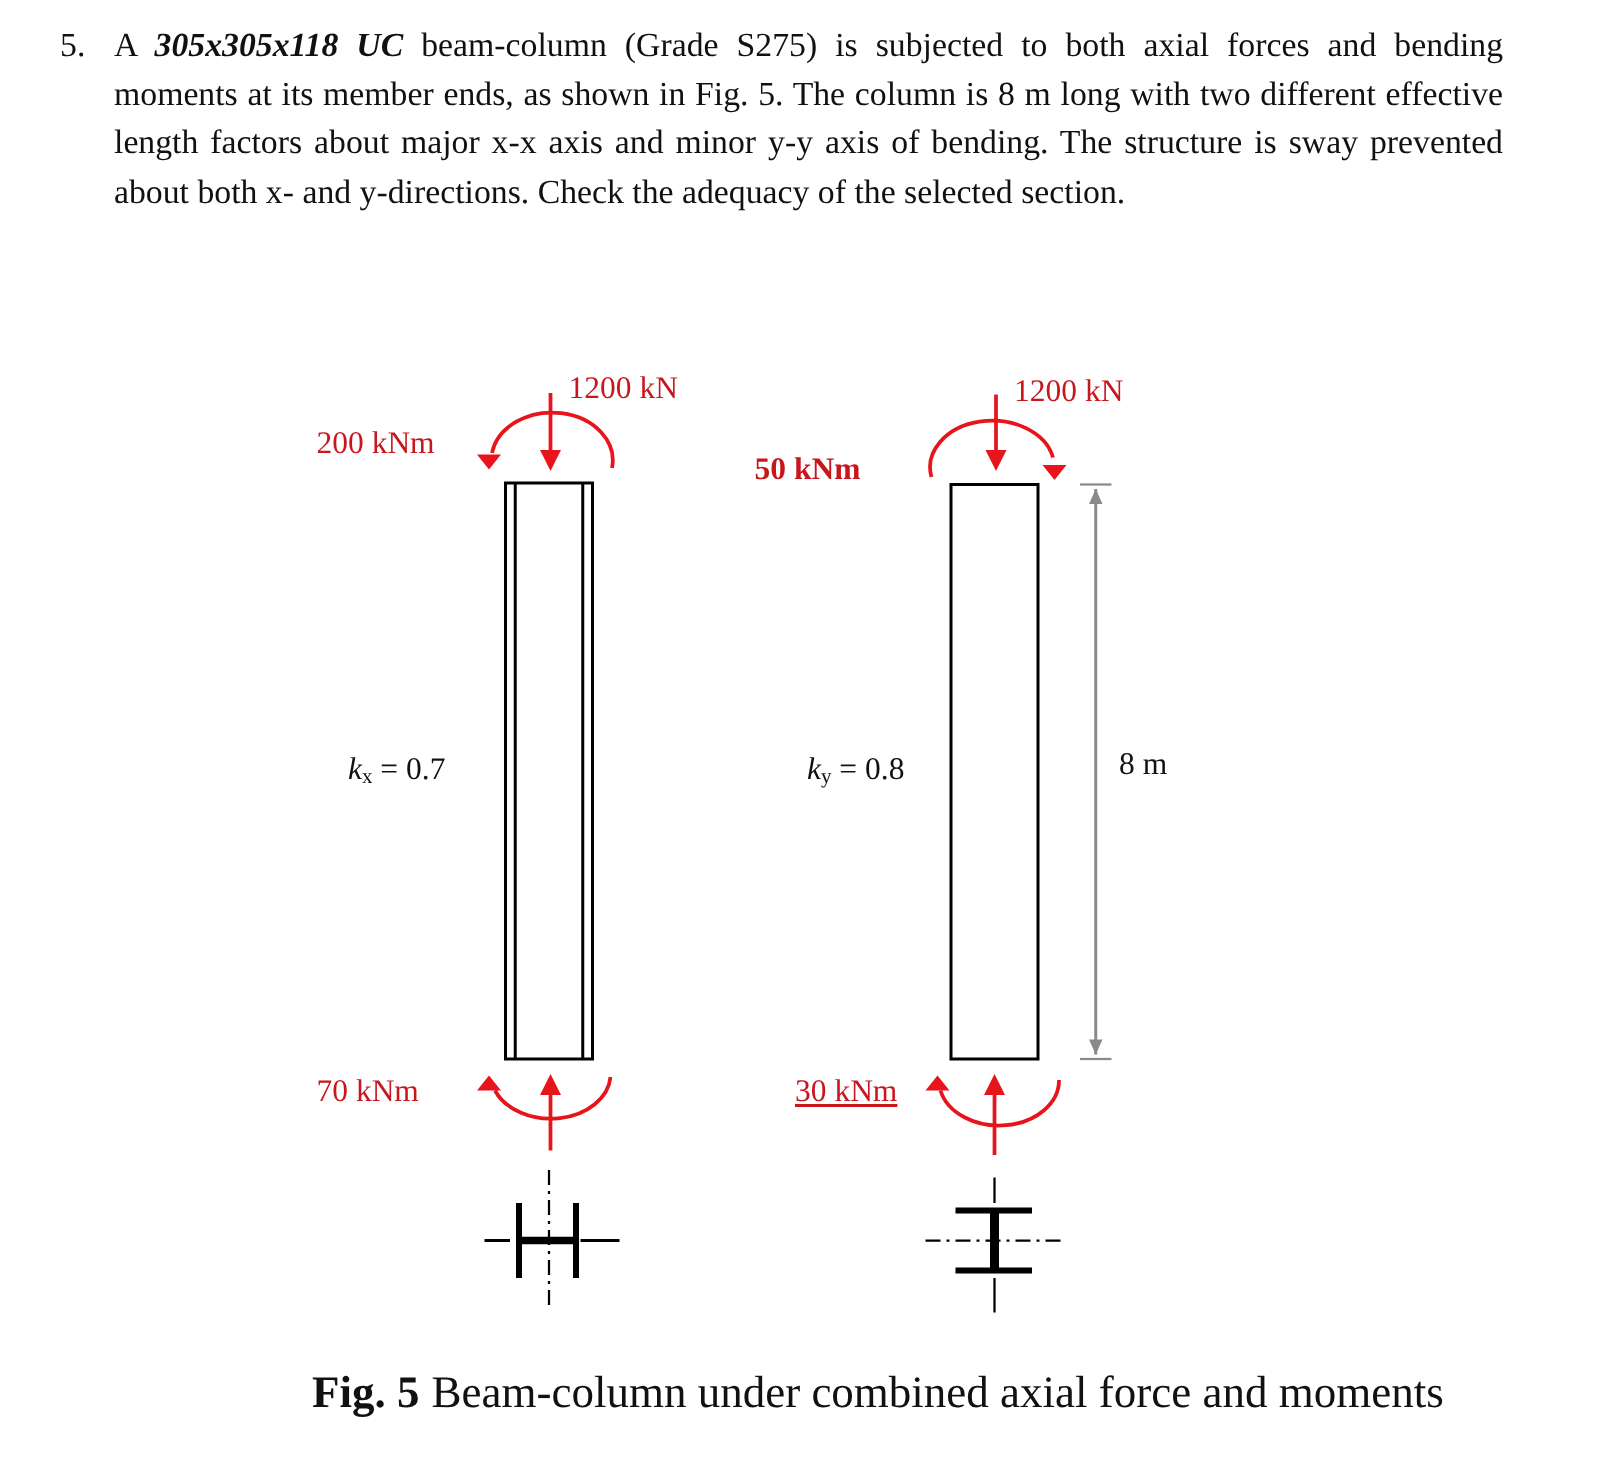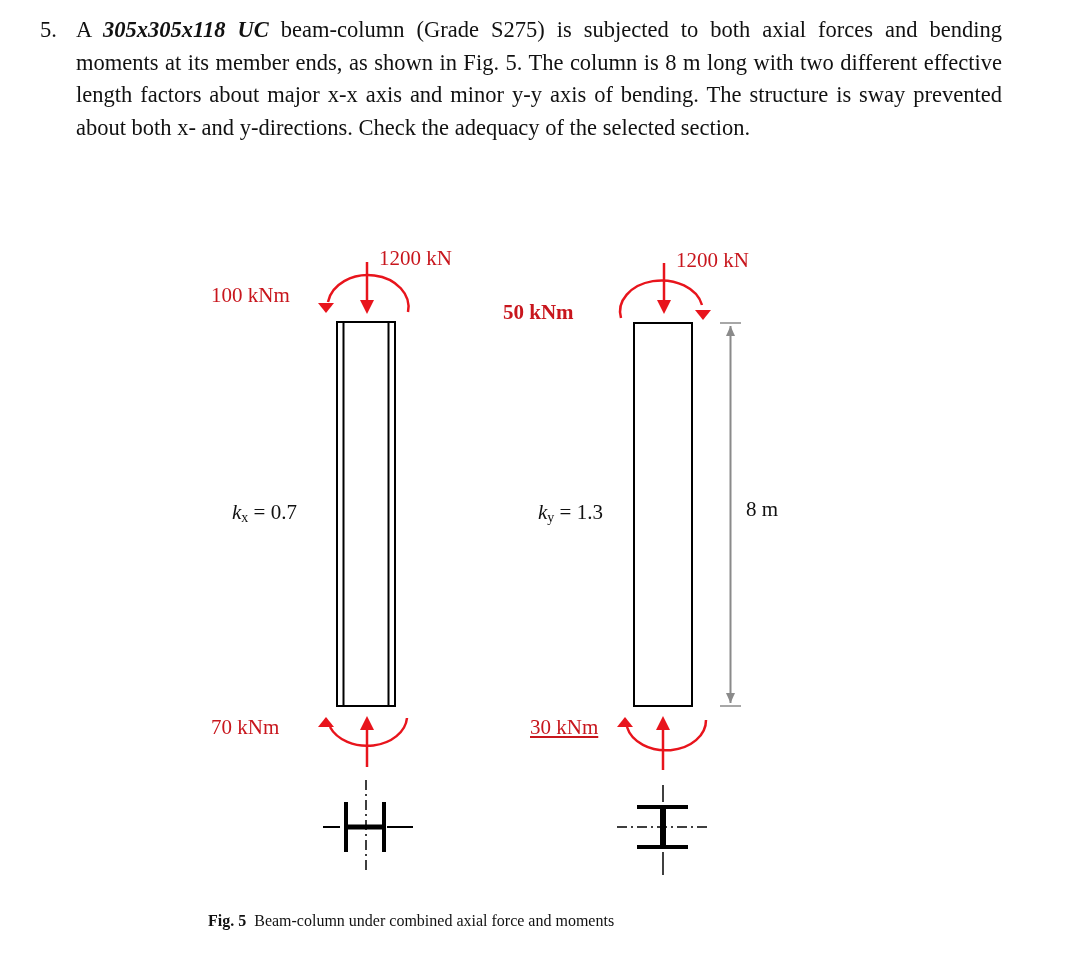--- a/index.html
+++ b/index.html
@@ -8,21 +8,21 @@
     .question { position: absolute; left: 40px; top: 14px; width: 962px; font-size: 22.5px; line-height: 32.6px; }
     .q-num { position: absolute; left: 0; top: 0; }
     .q-body { margin-left: 36px; text-align: justify; text-align-last: left; }
     .q-body b { font-weight: bold; font-style: italic; }
     .fig { position: absolute; left: 0; top: 0; width: 1080px; height: 974px; }
     .lbl { position: absolute; font-size: 21px; white-space: nowrap; }
     .red { color: #c8161d; }
     .blk { color: #111; }
     .k-lbl i { font-style: italic; }
     .k-lbl sub { font-size: 14px; vertical-align: -3px; }
-    .caption { position: absolute; left: 208px; top: 912px; font-size: 16px; white-space: nowrap; }
+    .caption { position: absolute; left: 208px; top: 912px; font-size: 30px; white-space: nowrap; }
     .caption b { font-weight: bold; margin-right: 8px; }
   </style>
 </head>
 <body>
 
 <div class="question">
   <span class="q-num">5.</span>
   <div class="q-body"><span>A </span><b>305x305x118 UC</b><span> beam-column (Grade S275) is subjected to both axial forces and bending moments at its member ends, as shown in Fig. 5. The column is 8 m long with two different effective length factors about major x-x axis and minor y-y axis of bending. The structure is sway prevented about both x- and y-directions. Check the adequacy of the selected section.</span></div>
 </div>
 
@@ -105,26 +105,26 @@
       <line x1="720" y1="323" x2="741" y2="323" stroke="#8a8a8a" stroke-width="1.5"></line>
       <line x1="720" y1="706" x2="741" y2="706" stroke="#8a8a8a" stroke-width="1.5"></line>
       <line x1="730.5" y1="326" x2="730.5" y2="703" stroke="#8a8a8a" stroke-width="2"></line>
       <path d="M726,336 L735,336 L730.5,326 Z" fill="#8a8a8a"></path>
       <path d="M726,693 L735,693 L730.5,703 Z" fill="#8a8a8a"></path>
     </g>
   </svg>
 
   
   <span class="lbl red" style="left:379px; top:246px;">1200 kN</span>
-  <span class="lbl red" style="left:211px; top:283px;">100 kNm</span>
+  <span class="lbl red" style="left:211px; top:283px;">200 kNm</span>
   <span class="lbl blk k-lbl" style="left:232px; top:500px;"><i>k</i><sub>x</sub> <span>= 0.7</span></span>
   <span class="lbl red" style="left:211px; top:715px;">70 kNm</span>
 
   
   <span class="lbl red" style="left:676px; top:248px;">1200 kN</span>
   <span class="lbl red" style="left:503px; top:300px;font-weight:bold;">50 kNm</span>
-  <span class="lbl blk k-lbl" style="left:538px; top:500px;"><i>k</i><sub>y</sub> <span>= 1.3</span></span>
+  <span class="lbl blk k-lbl" style="left:538px; top:500px;"><i>k</i><sub>y</sub> <span>= 0.8</span></span>
   <span class="lbl red" style="left:530px; top:715px;text-decoration:underline;">30 kNm</span>
 
   <span class="lbl blk" style="left:746px; top:497px;">8 m</span>
 
   <div class="caption"><b>Fig. 5</b><span>Beam-column under combined axial force and moments</span></div>
 </div>
 
 </body></html>

